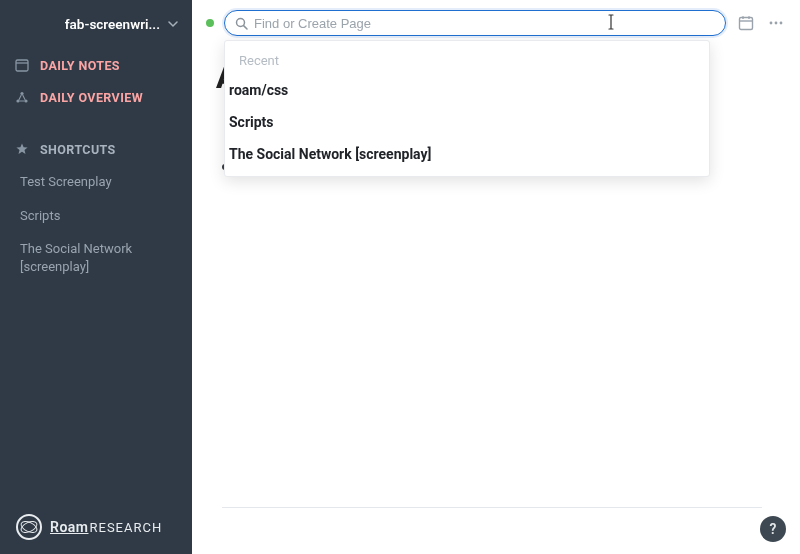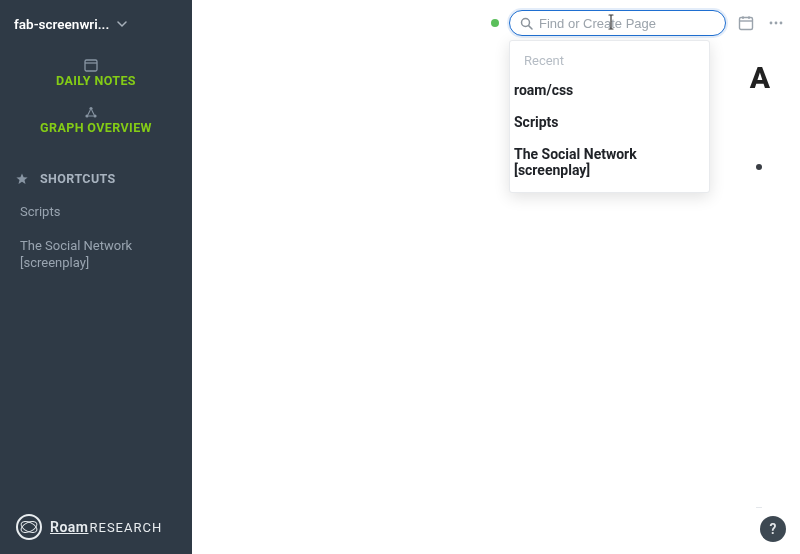--- a/index.html
+++ b/index.html
@@ -24,20 +24,21 @@
       display: flex;
       flex-direction: column;
       padding-top: 4px;
       flex-shrink: 0;
     }
     .db-select {
       display: flex;
       align-items: center;
       padding: 10px 14px;
       cursor: pointer;
+      justify-content: flex-end;
     }
     .db-name {
       color: #fff;
       font-weight: 600;
       font-size: 13.5px;
       overflow: hidden;
       white-space: nowrap;
       text-overflow: ellipsis;
       max-width: 130px;
     }
@@ -48,35 +49,35 @@
     .nav-section {
       margin-top: 6px;
     }
     .nav-item {
       display: flex;
       align-items: center;
       padding: 8px 14px;
       font-size: 12.5px;
       font-weight: 700;
       letter-spacing: 0.4px;
-      color: #84cc16;
-      cursor: pointer;
-      flex-direction: column;
+      color: #fca5a5;
+      cursor: pointer;
     }
     .nav-item .ico {
       width: 16px;
       height: 16px;
       margin-right: 10px;
       display: flex;
       align-items: center;
       justify-content: center;
       color: #8895a3;
     }
     .section-header {
       display: flex;
+      align-items: center;
       padding: 8px 14px;
       font-size: 12.5px;
       font-weight: 700;
       letter-spacing: 0.4px;
       color: #a8b3bf;
       margin-top: 20px;
     }
     .section-header .ico {
       width: 16px;
       height: 16px;
@@ -144,21 +145,20 @@
       letter-spacing: 1px;
       margin-left: 1px;
     }
     
     .main {
       flex: 1;
       position: relative;
       background: #fff;
       display: flex;
       flex-direction: column;
-      align-items: flex-end;
     }
     .topbar {
       display: flex;
       align-items: center;
       padding: 10px 14px;
       gap: 10px;
       position: relative;
     }
     .sync-dot {
       width: 8px;
@@ -313,33 +313,36 @@
     </div>
     <div class="nav-item">
       <span class="ico">
         <svg width="14" height="14" viewBox="0 0 14 14">
             <circle cx="3" cy="11" r="1.6" fill="currentColor"></circle>
             <circle cx="11" cy="11" r="1.6" fill="currentColor"></circle>
             <circle cx="7" cy="3.5" r="1.6" fill="currentColor"></circle>
             <path d="M3.8 10 L6.3 5 M10.2 10 L7.7 5 M4.5 11 L9.5 11" stroke="currentColor" stroke-width="1.1"></path>
           </svg>
       </span>
-      <span>GRAPH OVERVIEW</span>
+      <span>DAILY OVERVIEW</span>
     </div>
   </div>
 
   <div class="section-header">
     <span class="ico">
       <svg width="14" height="14" viewBox="0 0 14 14">
           <path d="M7 1.5 L8.6 5.2 L12.6 5.5 L9.5 8 L10.5 12 L7 9.8 L3.5 12 L4.5 8 L1.4 5.5 L5.4 5.2 Z" fill="currentColor"></path>
         </svg>
     </span>
     <span>SHORTCUTS</span>
   </div>
 
+  <div class="shortcut-link">
+    <span>Test Screenplay</span>
+  </div>
   <div class="shortcut-link">
     <span>Scripts</span>
   </div>
   <div class="shortcut-link">
     <span>The Social Network [screenplay]</span>
   </div>
 
   <div class="sidebar-spacer"></div>
 
   <div class="brand">

